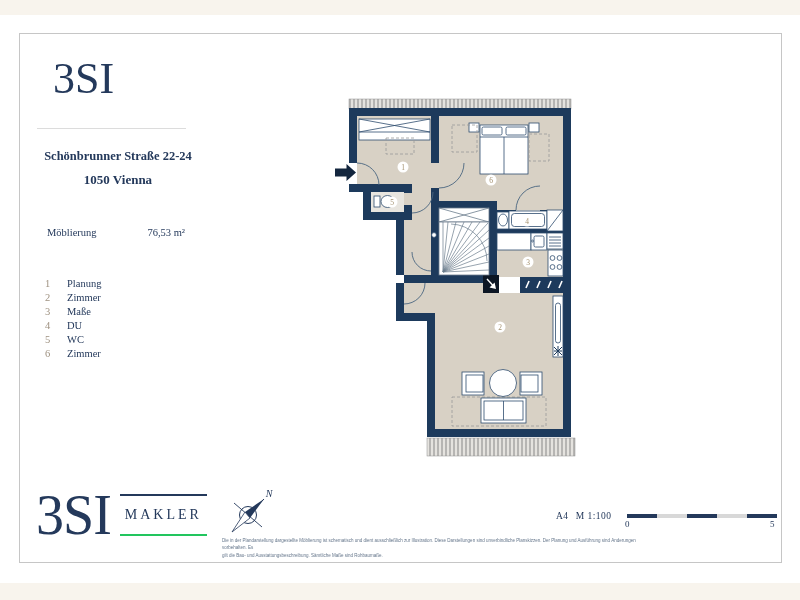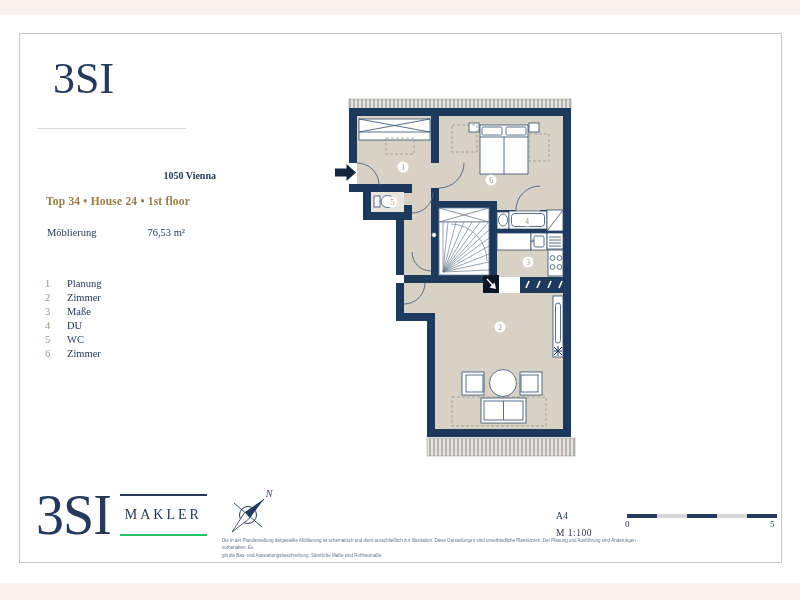--- a/index.html
+++ b/index.html
@@ -15,41 +15,41 @@
   
   .logo-top{position:absolute;left:53px;top:57px;display:flex;align-items:center;gap:7px;color:#24395b;}
   .logo-top .brand{font-size:44px;line-height:1;letter-spacing:0px;}
   .logo-top .tag{border-top:2px solid #24395b;border-bottom:2px solid #24395b;
     padding:3px 2px;font-size:12.5px;letter-spacing:1.5px;line-height:1.05;text-align:center;}
 
   .divider{position:absolute;left:37px;top:128px;width:149px;height:1px;background:#dcdcdc;}
 
   .address{position:absolute;left:20px;top:149px;width:196px;text-align:center;color:#24395b;}
   .address .l1{font-size:12.5px;font-weight:bold;}
-  .address .l2{font-size:10px;font-weight:bold;margin-top:21px;text-align:right;}
+  .address .l2{font-size:13px;font-weight:bold;margin-top:8px;}
   .unit{margin-top:14px;color:#9c7b4a;font-size:11.5px;font-weight:600;letter-spacing:.2px;}
 
   .arearow{position:absolute;left:47px;top:227px;width:138px;display:flex;justify-content:space-between;
     color:#24395b;font-size:10.5px;}
 
   .legend{position:absolute;left:45px;top:276px;font-size:10.5px;}
   .legend .row{display:flex;height:14px;align-items:center;}
   .legend .num{width:22px;color:#9e9180;}
   .legend .lab{color:#24395b;}
 
   
   .logo-bottom{position:absolute;left:36px;top:487px;display:flex;align-items:center;gap:9px;color:#24395b;}
   .logo-bottom .brand{font-size:56px;line-height:1;letter-spacing:-1px;}
   .logo-bottom .tag{border-top:2px solid #24395b;border-bottom:2px solid #22c55e;
     padding:11px 5px;font-size:14px;letter-spacing:3px;}
 
   .compass{position:absolute;left:224px;top:486px;}
 
   .scalenote{position:absolute;left:556px;top:511px;display:flex;gap:7px;
-    color:#24395b;font-size:9.5px;letter-spacing:.5px;flex-direction:column;}
+    color:#24395b;font-size:9.5px;letter-spacing:.5px;}
   .scalebar{position:absolute;left:627px;top:514px;width:150px;height:4px;display:flex;}
   .scalebar span{height:4px;width:30px;}
   .sb-d{background:#24395b;} .sb-l{background:#d8d8d8;}
   .sb0{position:absolute;left:625px;top:519px;font-size:9px;color:#24395b;}
   .sb5{position:absolute;left:770px;top:519px;font-size:9px;color:#24395b;}
 
   .disclaimer{position:absolute;left:222px;top:537px;width:840px;
     transform:scale(0.5);transform-origin:0 0;
     font-family:"Liberation Sans", sans-serif;font-size:9px;line-height:1.6;color:#64758a;}
 
@@ -62,22 +62,22 @@
 <div class="band bottom"></div>
 <div class="frame"></div>
 
 <div class="logo-top">
   <div class="brand">3SI</div>
 </div>
 
 <div class="divider"></div>
 
 <div class="address">
+  <div class="l1">Schönbrunner Straße 22-24</div>
   <div class="l2">1050 Vienna</div>
-  <div class="unit">Top 34 • House 24 • 1st floor</div>
 </div>
 
 <div class="arearow">
   <span>Möblierung</span>
   <span>76,53 m²</span>
 </div>
 
 <div class="legend">
   <div class="row">
       <span class="num">1</span>

